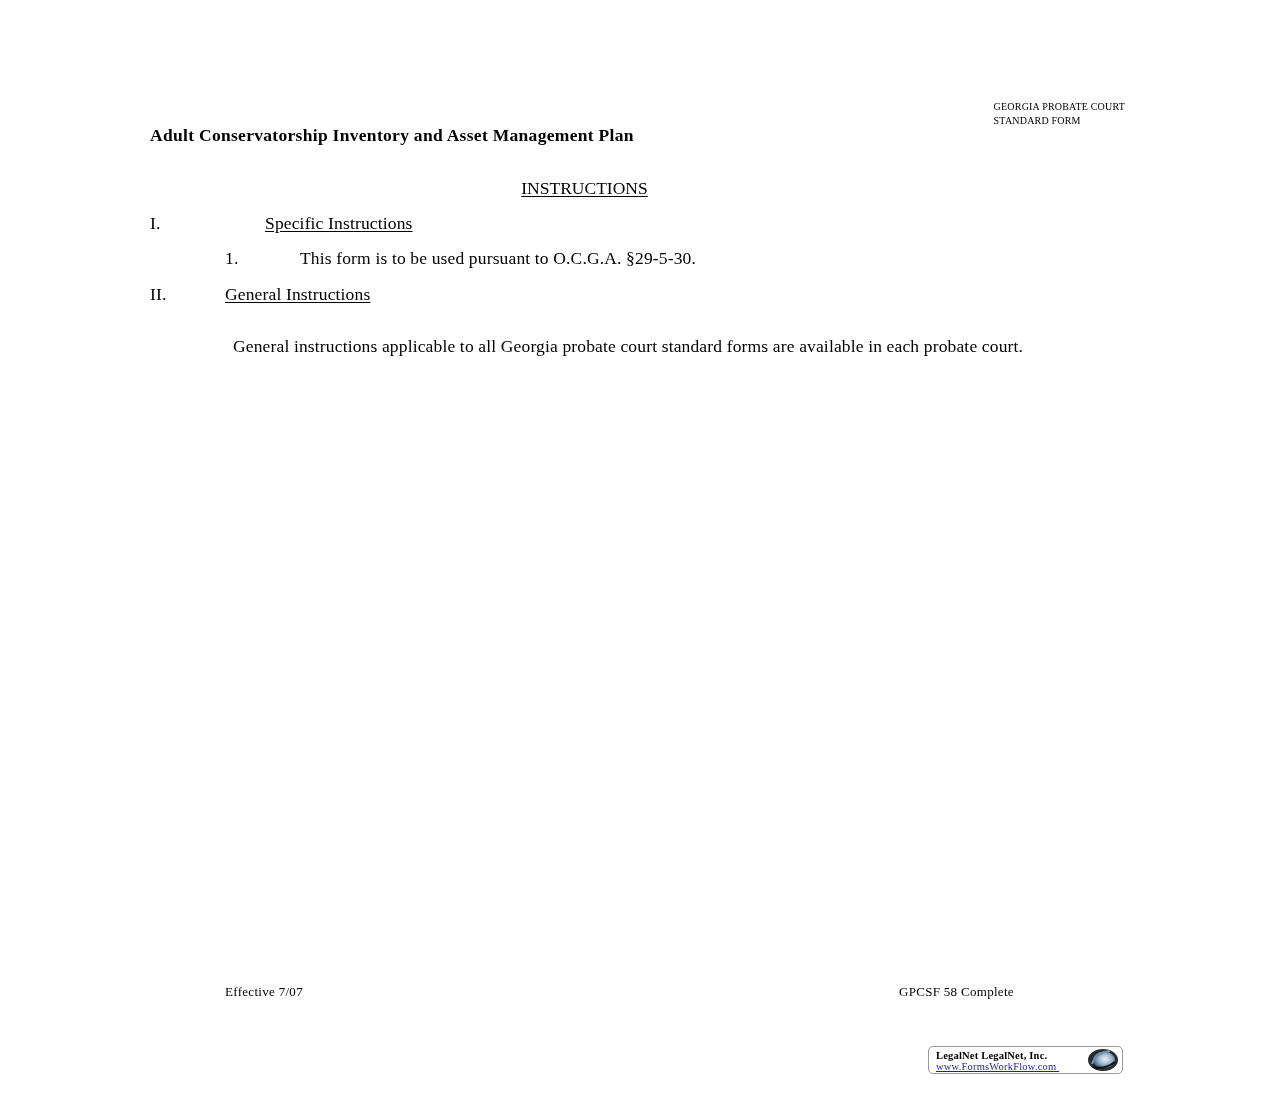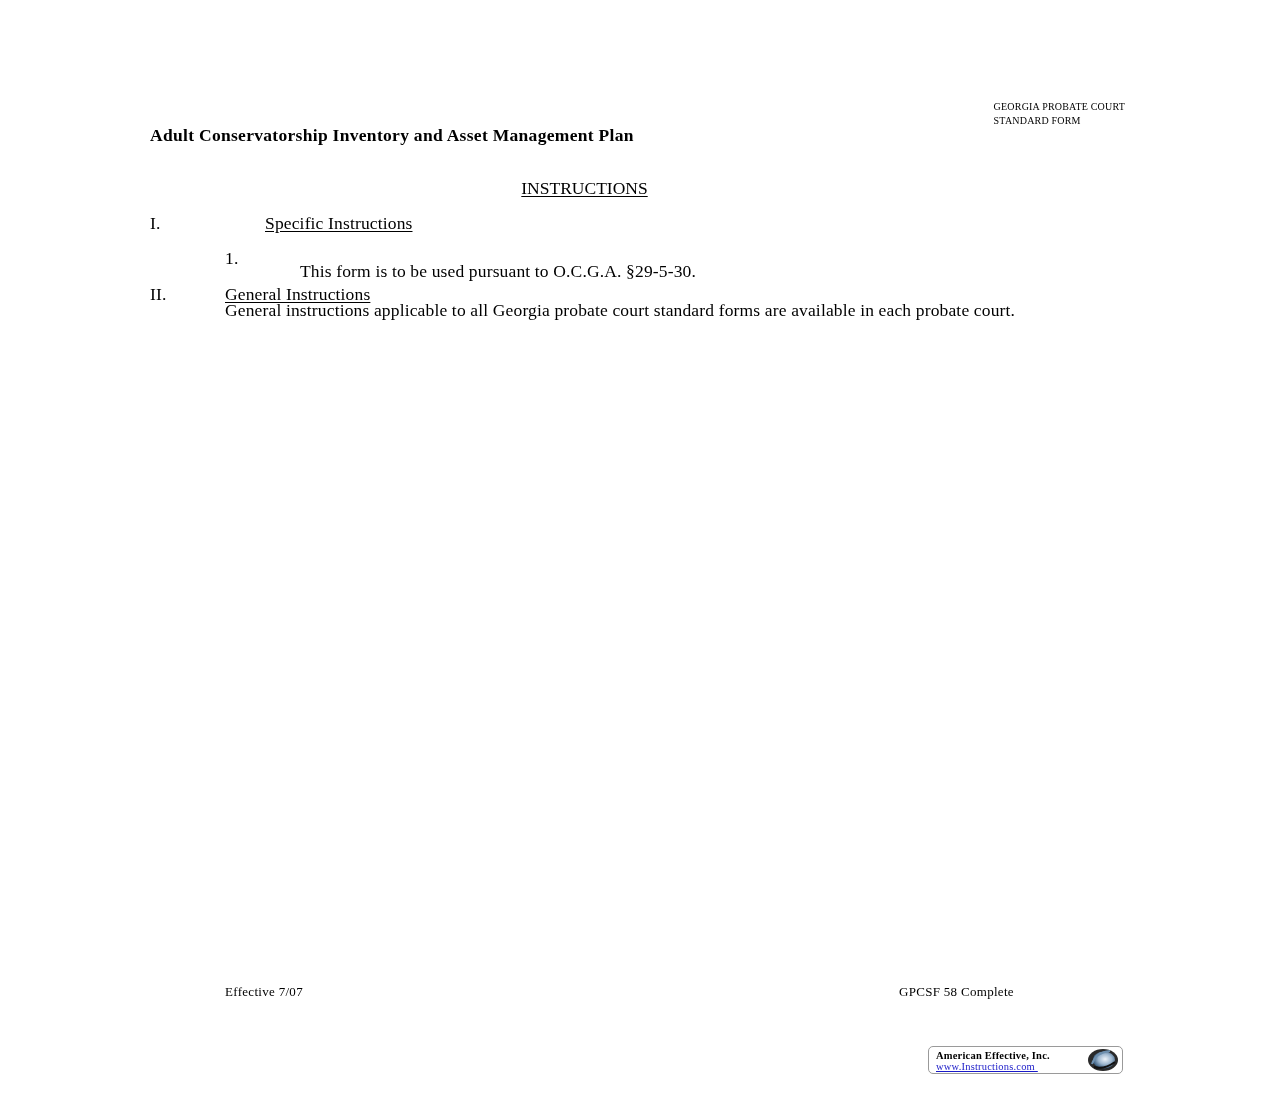--- a/index.html
+++ b/index.html
@@ -105,33 +105,33 @@
 </div>
 
 <div class="abs form-title">Adult Conservatorship Inventory and Asset Management Plan</div>
 
 <div class="abs instructions-heading">INSTRUCTIONS</div>
 
 <div class="abs body-text sec-num" style="top:213px;">I.</div>
 <div class="abs body-text sec-title" style="top:213px;margin-left:40px;">Specific Instructions</div>
 
 <div class="abs body-text item-num" style="top:248px;">1.</div>
-<div class="abs body-text item-text" style="top:261px;">This form is to be used pursuant to O.C.G.A. §29-5-30.</div>
+<div class="abs body-text item-text" style="top:248px;">This form is to be used pursuant to O.C.G.A. §29-5-30.</div>
 
 <div class="abs body-text sec-num" style="top:284px;font-family:Liberation Serif, serif;">II.</div>
 <div class="abs body-text sec-title" style="top:284px;">General Instructions</div>
 
-<div class="abs body-text para" style="top:301px;">General instructions applicable to all Georgia probate court standard forms are available in each probate court.</div>
+<div class="abs body-text para" style="top:337px;margin-left:8px;">General instructions applicable to all Georgia probate court standard forms are available in each probate court.</div>
 
 <div class="abs footer-text" style="left:225px; top:984px;">Effective  7/07</div>
 <div class="abs footer-text" style="left:899px; top:984px;">GPCSF 58 Complete</div>
 
 <div class="abs badge">
-  <div class="badge-company">American Effective, Inc.</div>
-  <div class="badge-url">www.Instructions.com </div>
+  <div class="badge-company">LegalNet LegalNet, Inc.</div>
+  <div class="badge-url">www.FormsWorkFlow.com </div>
   <div class="badge-logo">
     <svg width="36" height="24" viewBox="0 0 36 24">
       <defs>
         <radialGradient id="g1" cx="55%" cy="45%" r="55%">
           <stop offset="0%" stop-color="#eef4fa"></stop>
           <stop offset="55%" stop-color="#9fb8d0"></stop>
           <stop offset="100%" stop-color="#3d5f80"></stop>
         </radialGradient>
       </defs>
       <ellipse cx="19" cy="12" rx="15" ry="11" fill="#2a2a2a"></ellipse>

